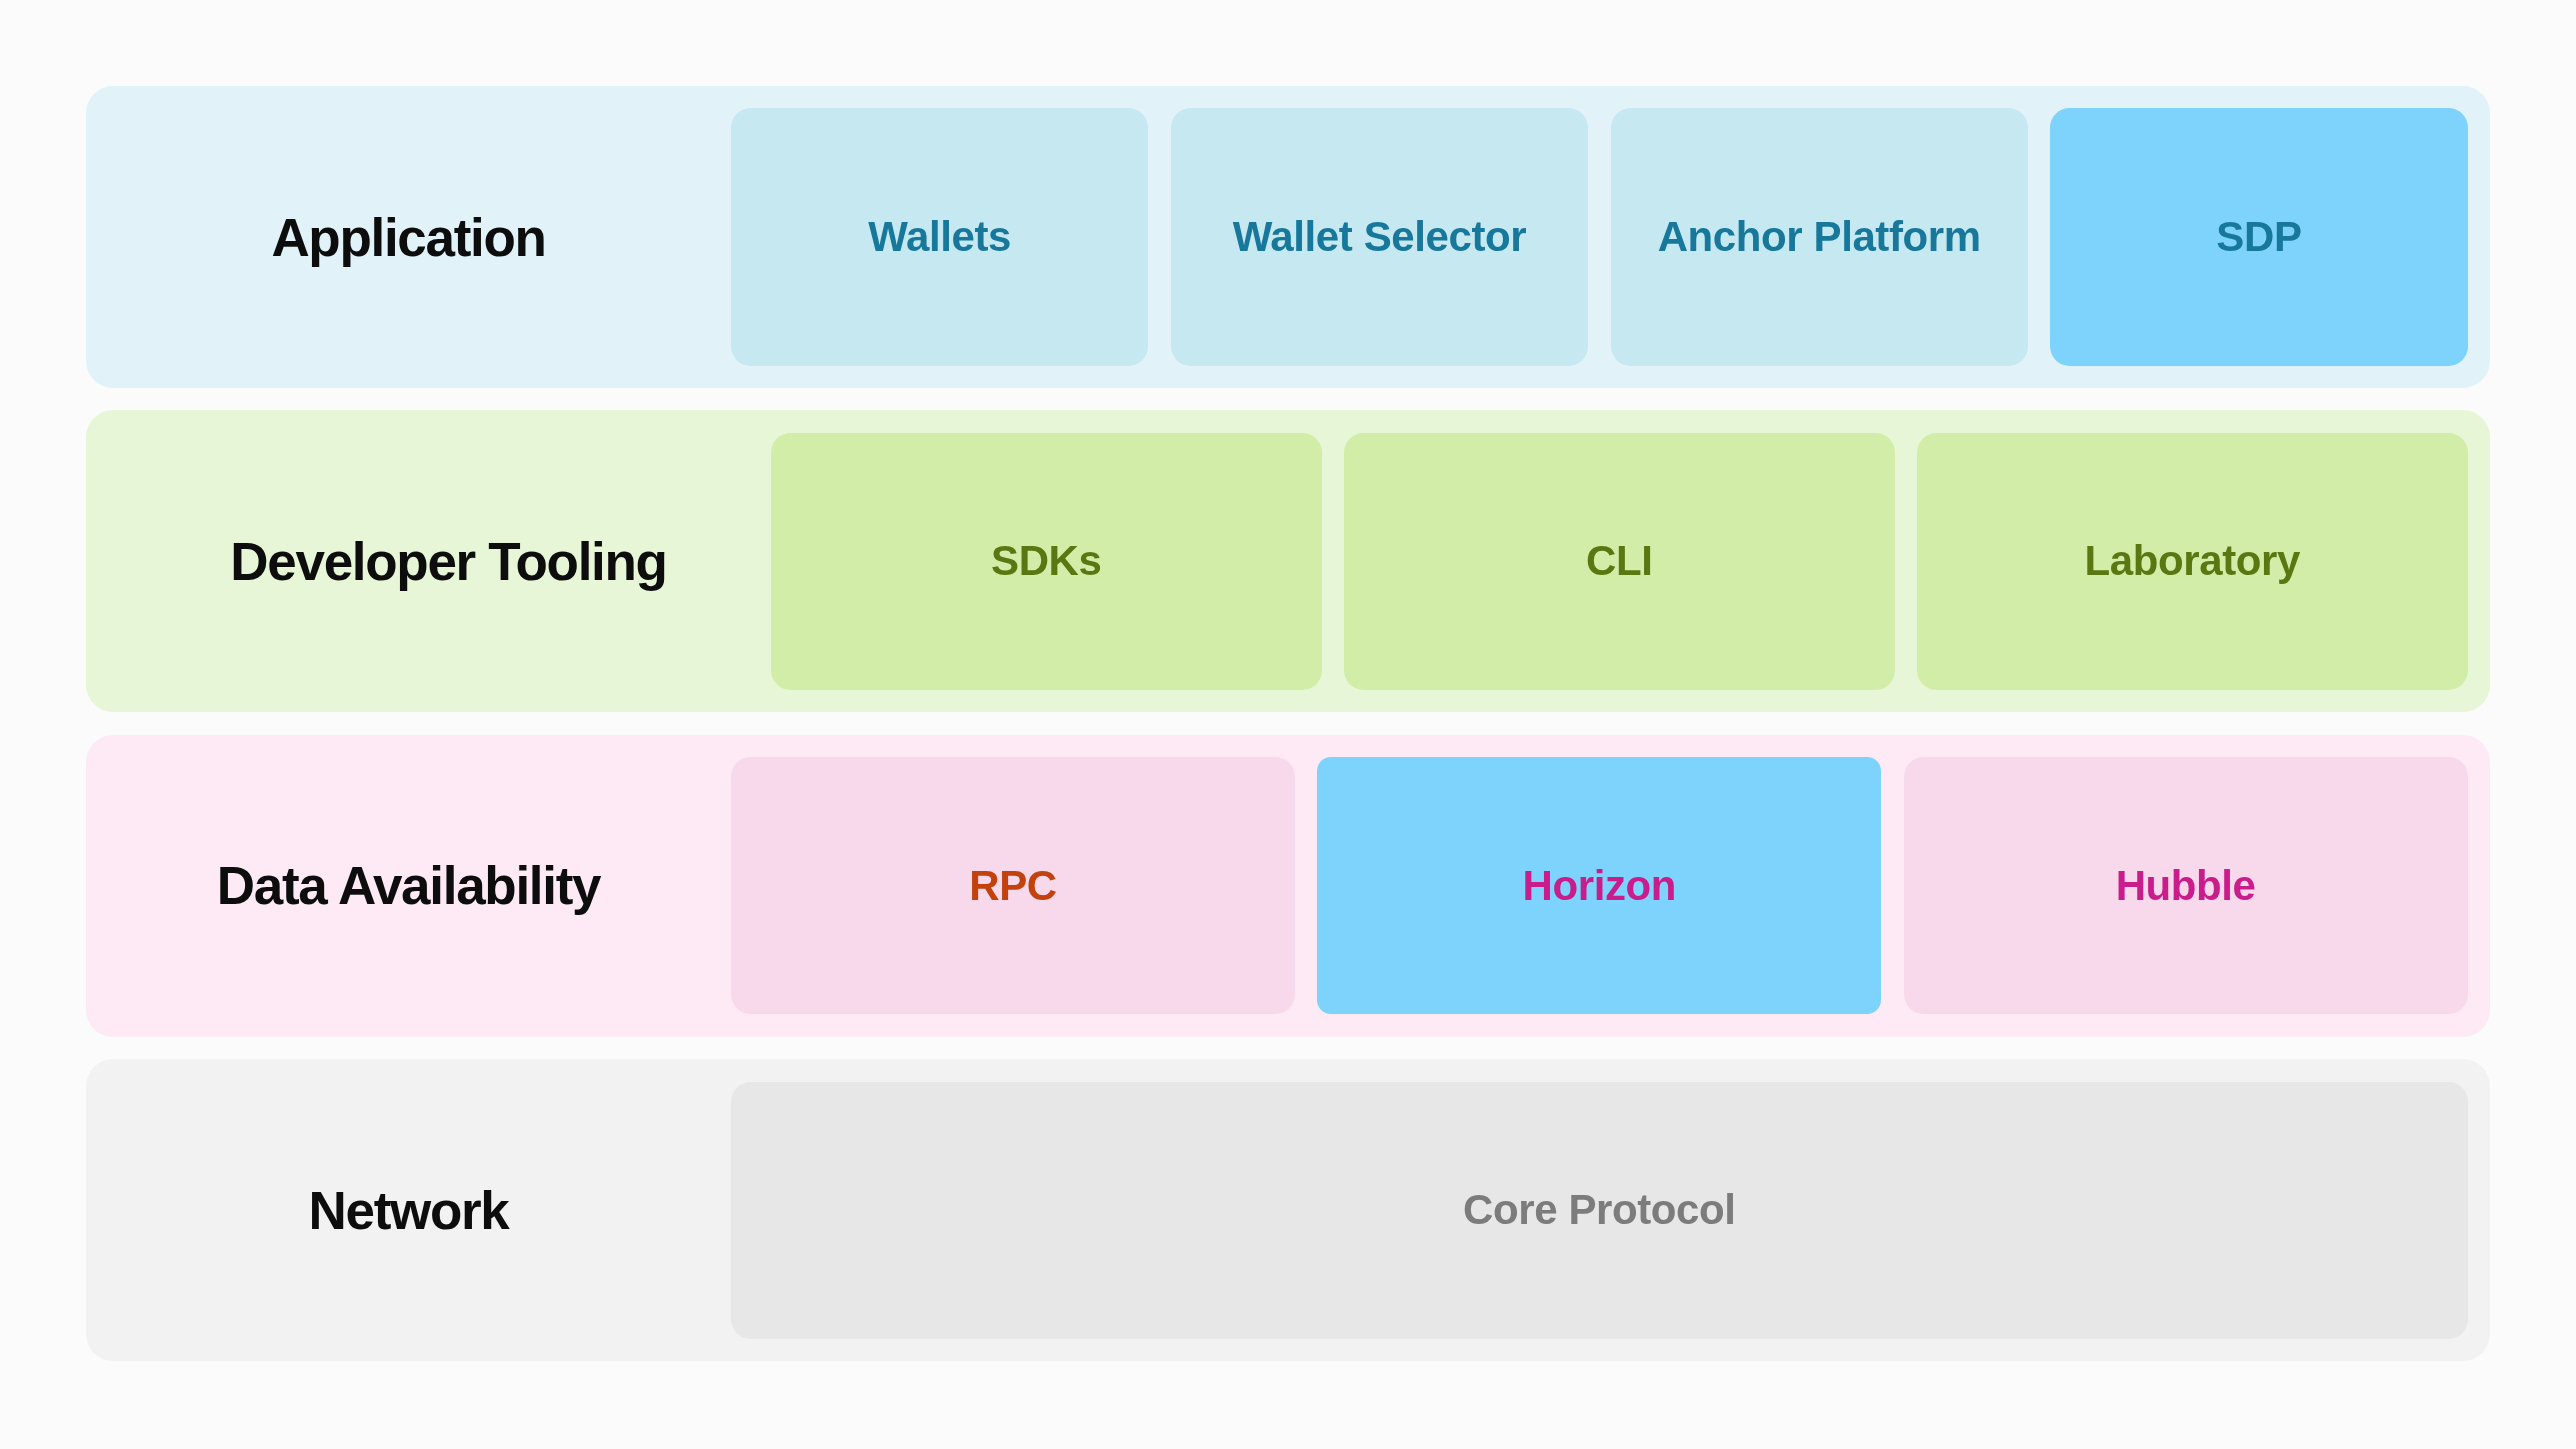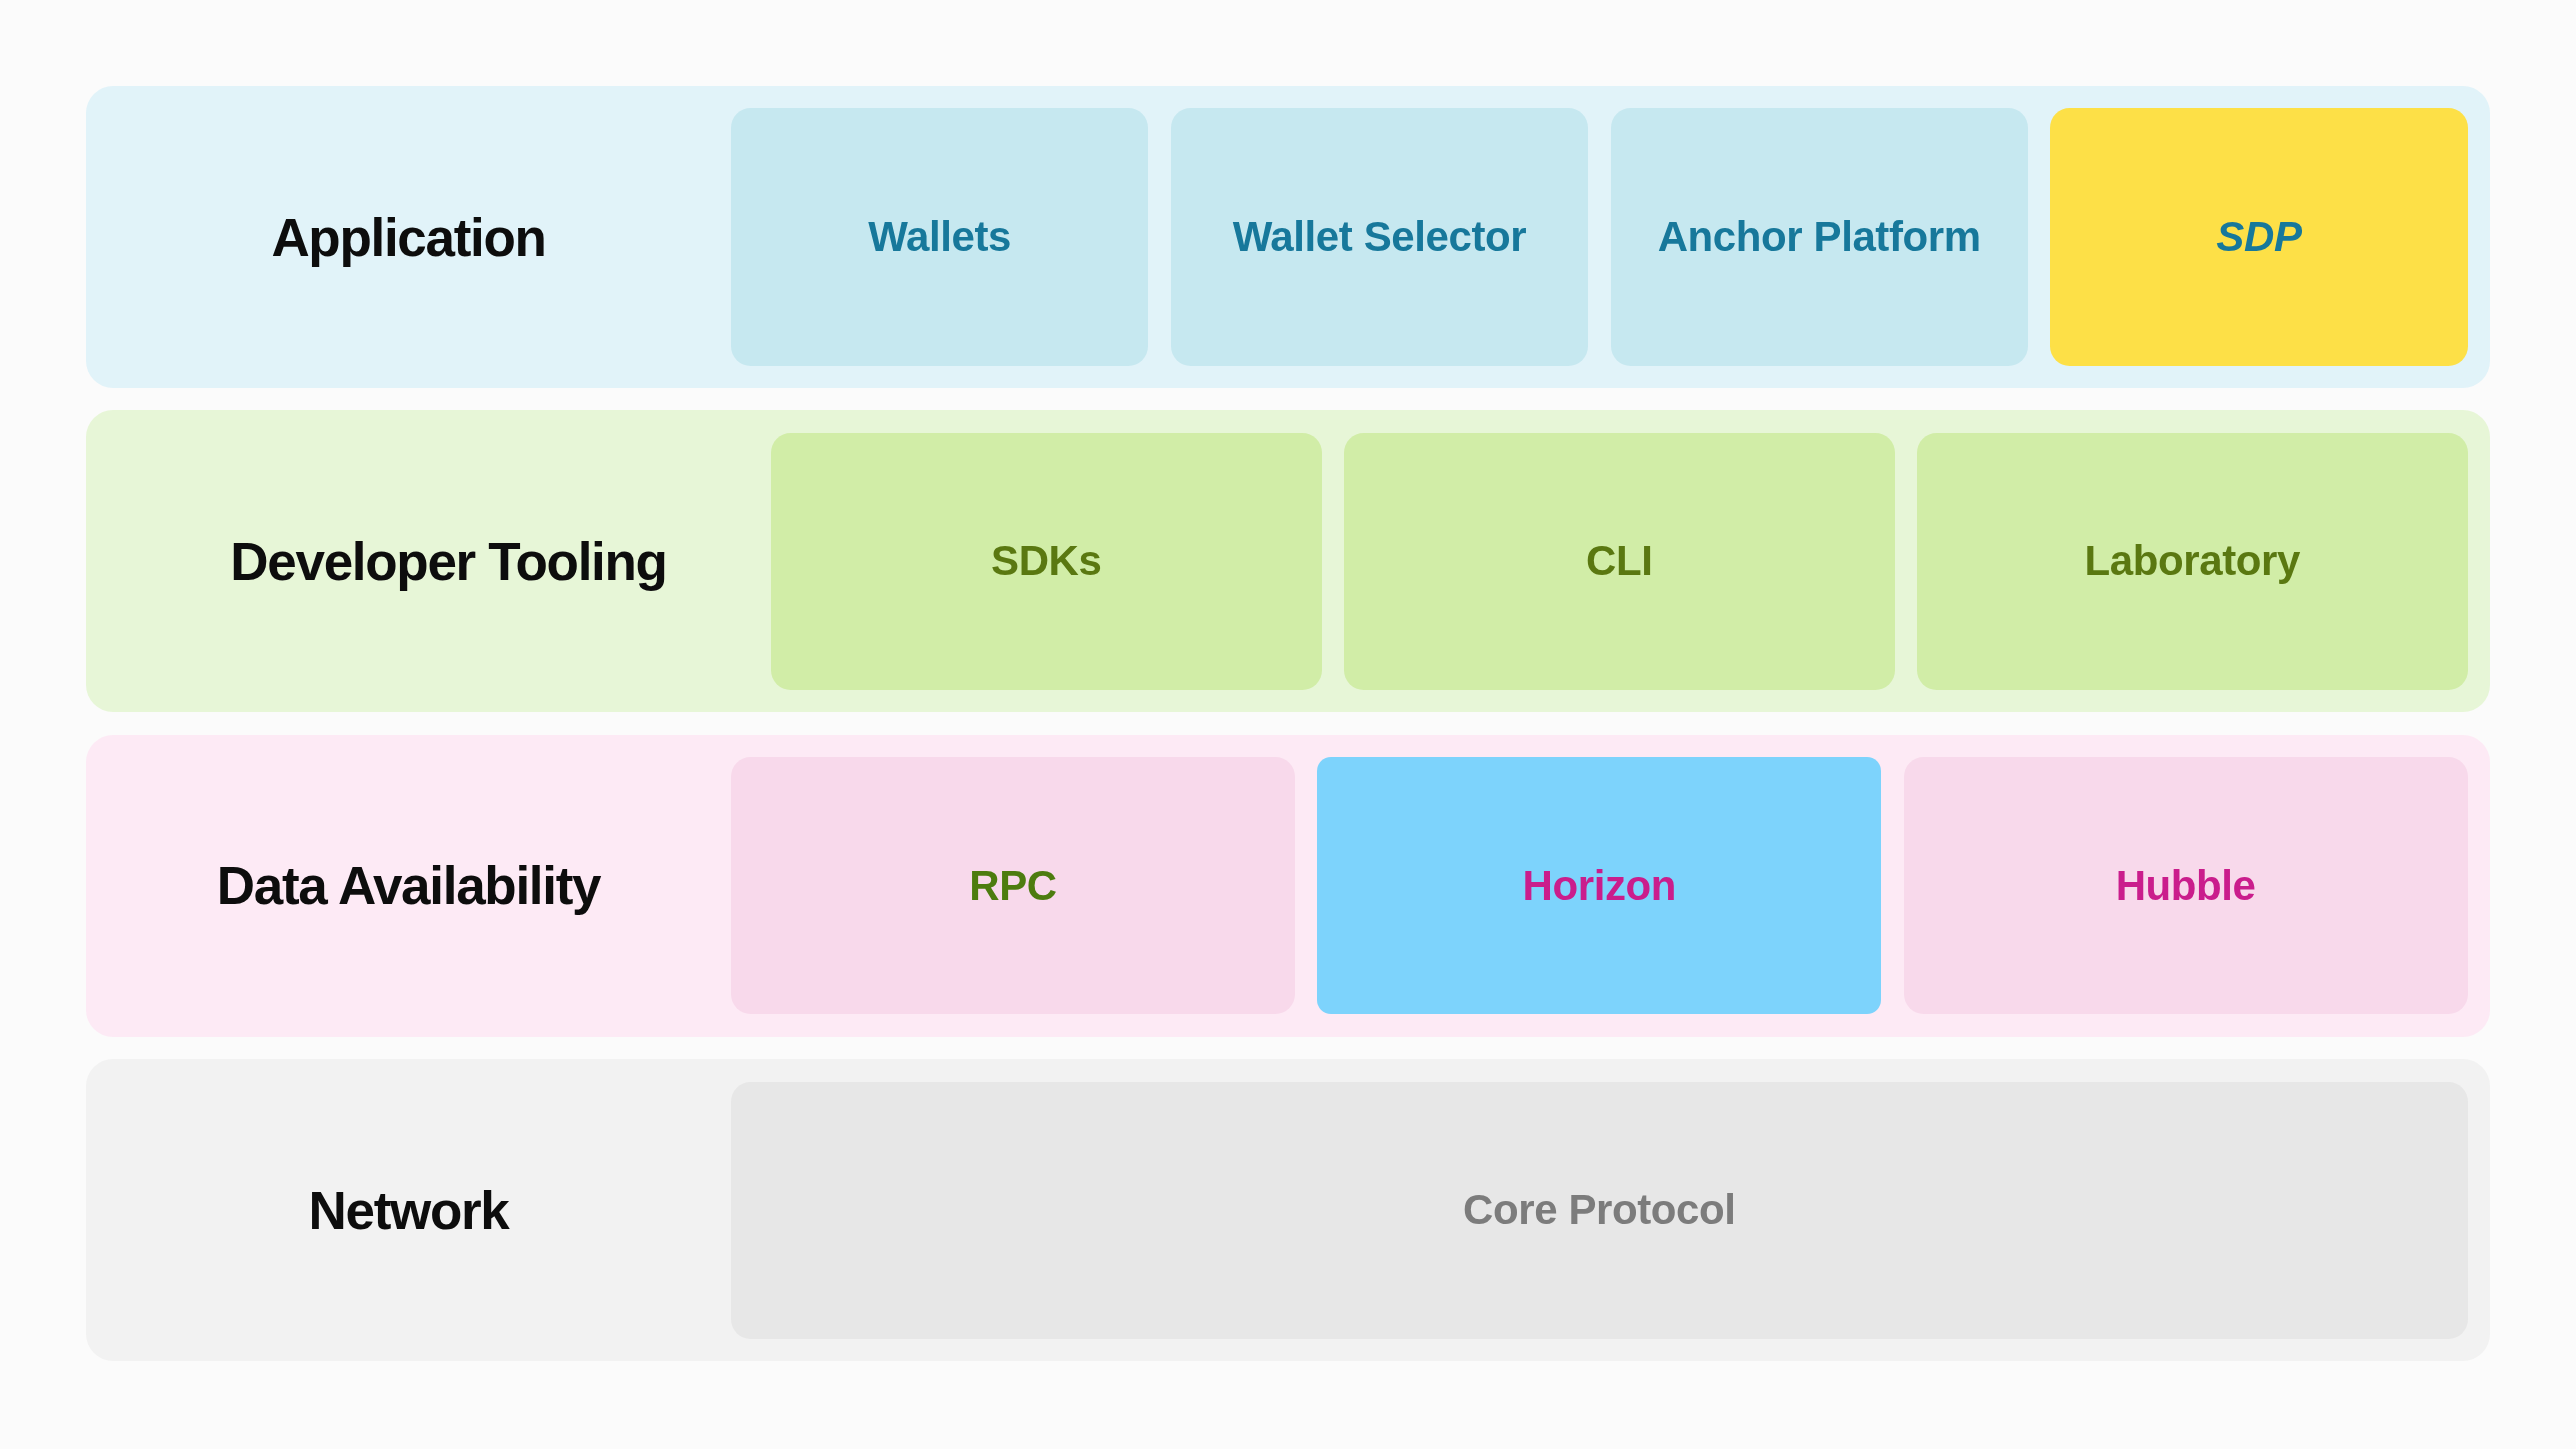--- a/index.html
+++ b/index.html
@@ -62,37 +62,37 @@
 <body style="background: rgb(251, 251, 251);">
 
 <div class="stack">
 
   <div class="layer-row" style="background: rgb(225, 243, 249);">
     <div class="row-label" style="color: rgb(13, 13, 13);">Application</div>
     <div class="boxes">
       <div class="tech-box" style="background: rgb(198, 232, 240); color: rgb(23, 120, 155);">Wallets</div>
       <div class="tech-box" style="background: rgb(198, 232, 240); color: rgb(23, 120, 155);">Wallet Selector</div>
       <div class="tech-box" style="background: rgb(198, 232, 240); color: rgb(23, 120, 155);">Anchor Platform</div>
-      <div class="tech-box" style="background: #fde047; color: rgb(23, 120, 155); font-style: italic;">SDP</div>
+      <div class="tech-box" style="background: #7dd3fc; color: rgb(23, 120, 155);">SDP</div>
     </div>
   </div>
 
   <div class="layer-row" style="background: rgb(231, 246, 215); padding-left: 40px;">
     <div class="row-label" style="color: rgb(13, 13, 13);">Developer Tooling</div>
     <div class="boxes">
       <div class="tech-box" style="background: rgb(209, 237, 167); color: rgb(90, 120, 17);">SDKs</div>
       <div class="tech-box" style="background: rgb(209, 237, 167); color: rgb(90, 120, 17);">CLI</div>
       <div class="tech-box" style="background: rgb(209, 237, 167); color: rgb(90, 120, 17);">Laboratory</div>
     </div>
   </div>
 
   <div class="layer-row" style="background: rgb(253, 234, 245);">
     <div class="row-label" style="color: rgb(13, 13, 13);">Data Availability</div>
     <div class="boxes">
-      <div class="tech-box" style="background: rgb(248, 217, 235); color: #4d7c0f;">RPC</div>
+      <div class="tech-box" style="background: rgb(248, 217, 235); color: #c2410c;">RPC</div>
       <div class="tech-box" style="background: #7dd3fc; color: rgb(202, 29, 140); border-radius: 14px;">Horizon</div>
       <div class="tech-box" style="background: rgb(248, 217, 235); color: rgb(202, 29, 140);">Hubble</div>
     </div>
   </div>
 
   <div class="layer-row" style="background: rgb(242, 242, 242);">
     <div class="row-label" style="color: rgb(13, 13, 13);">Network</div>
     <div class="boxes">
       <div class="tech-box" style="background: rgb(231, 231, 231); color: rgb(124, 124, 124);">Core Protocol</div>
     </div>

